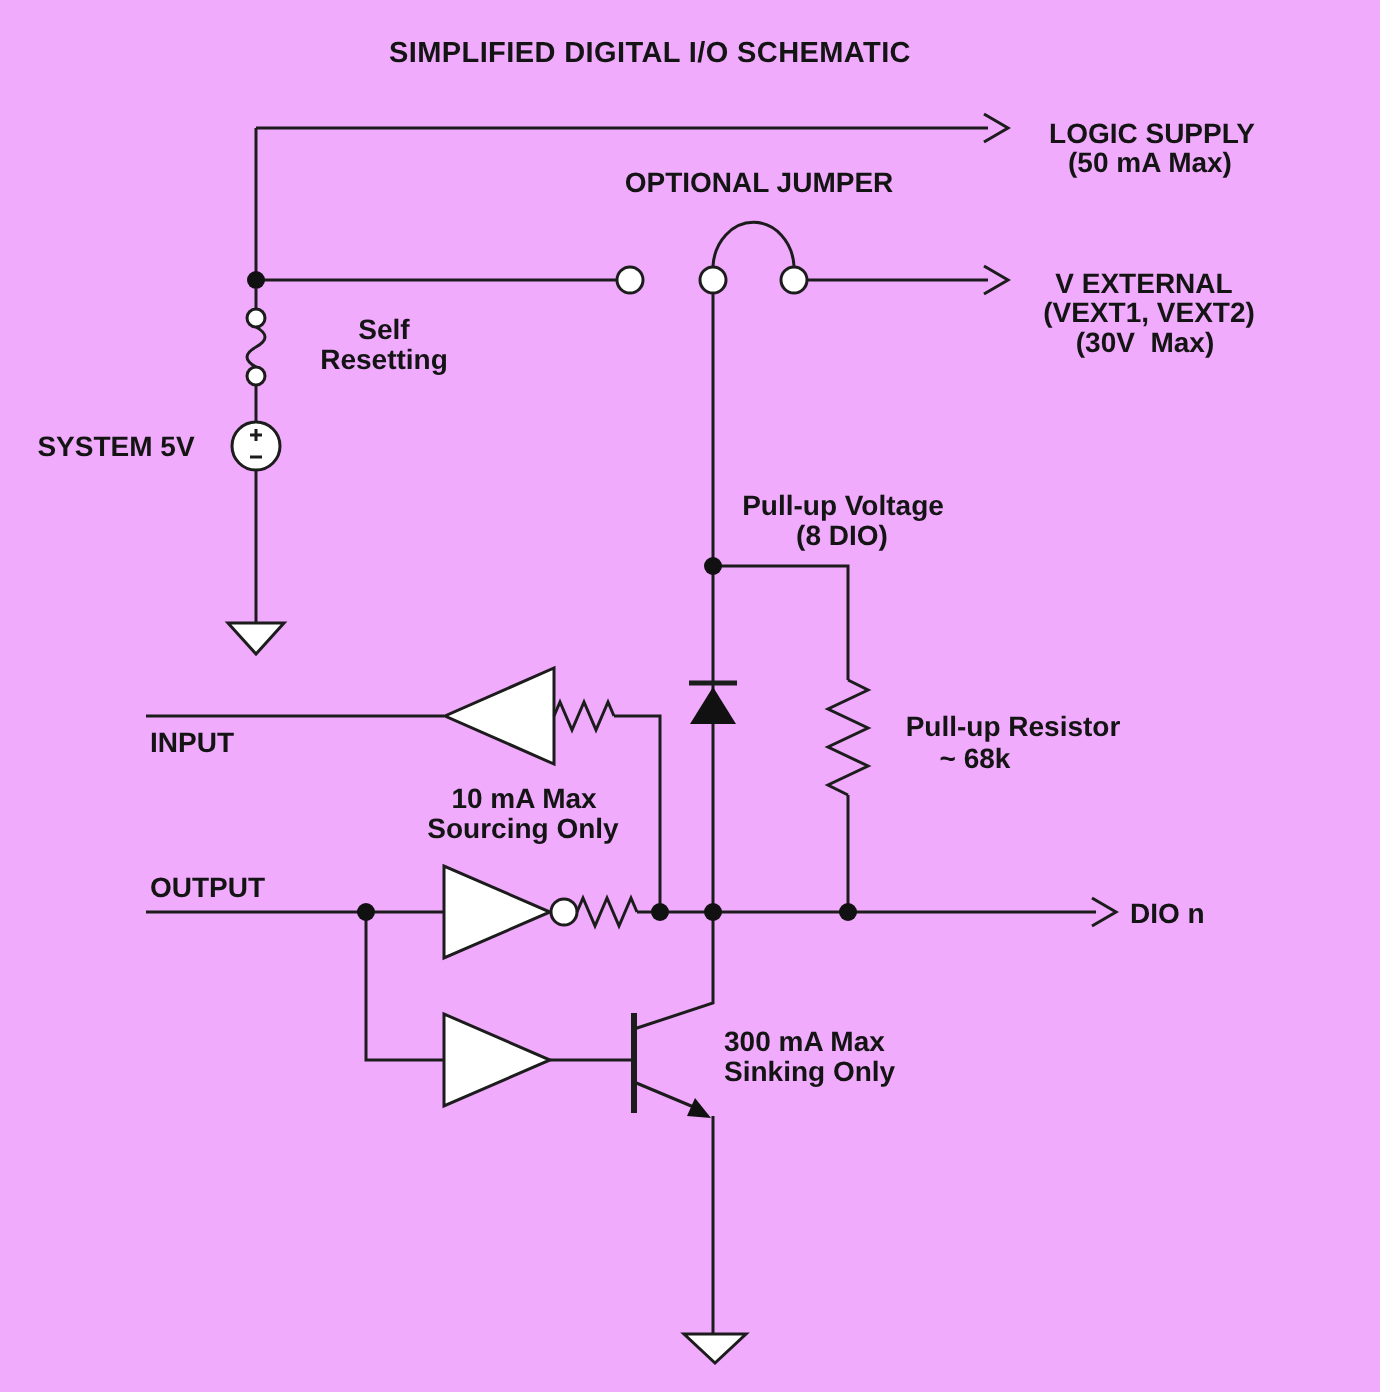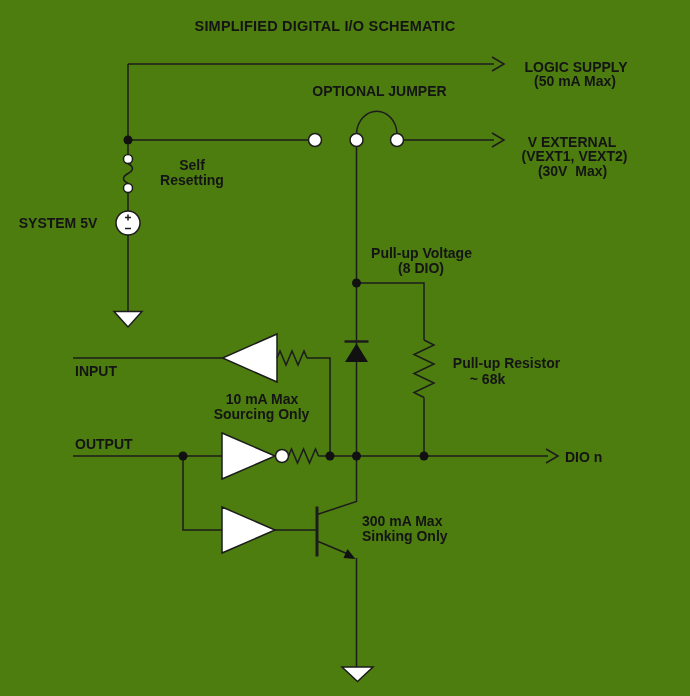--- a/index.html
+++ b/index.html
@@ -4,21 +4,21 @@
 <style>
   html, body {
     margin: 0;
     padding: 0;
     background: #ffffff;
   }
   #stage {
     position: relative;
     width: 690px;
     height: 696px;
-    background: #4d7c0f;
+    background: #f0abfc;
     font-family: "Liberation Sans", sans-serif;
   }
   svg { display: block; }
   .wire {
     fill: none;
     stroke: #1c1c1c;
     stroke-width: 1.5;
   }
   .wire-thick {
     fill: none;

